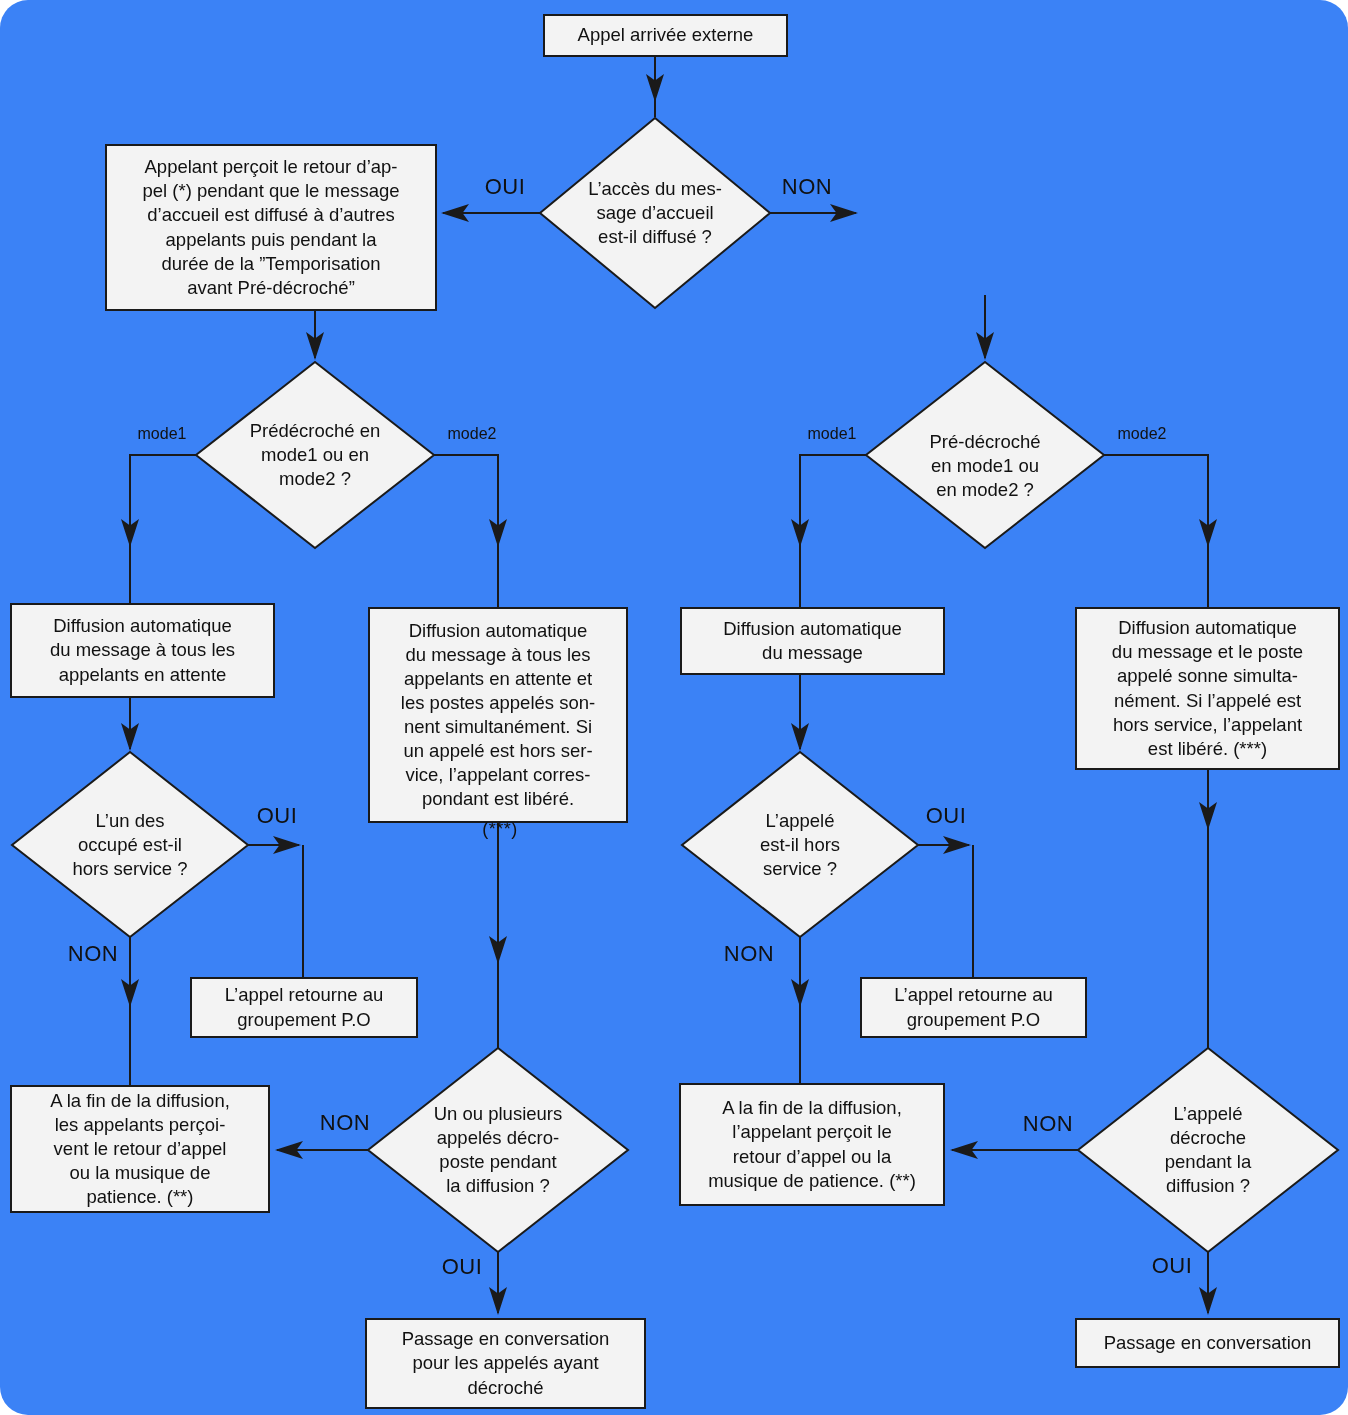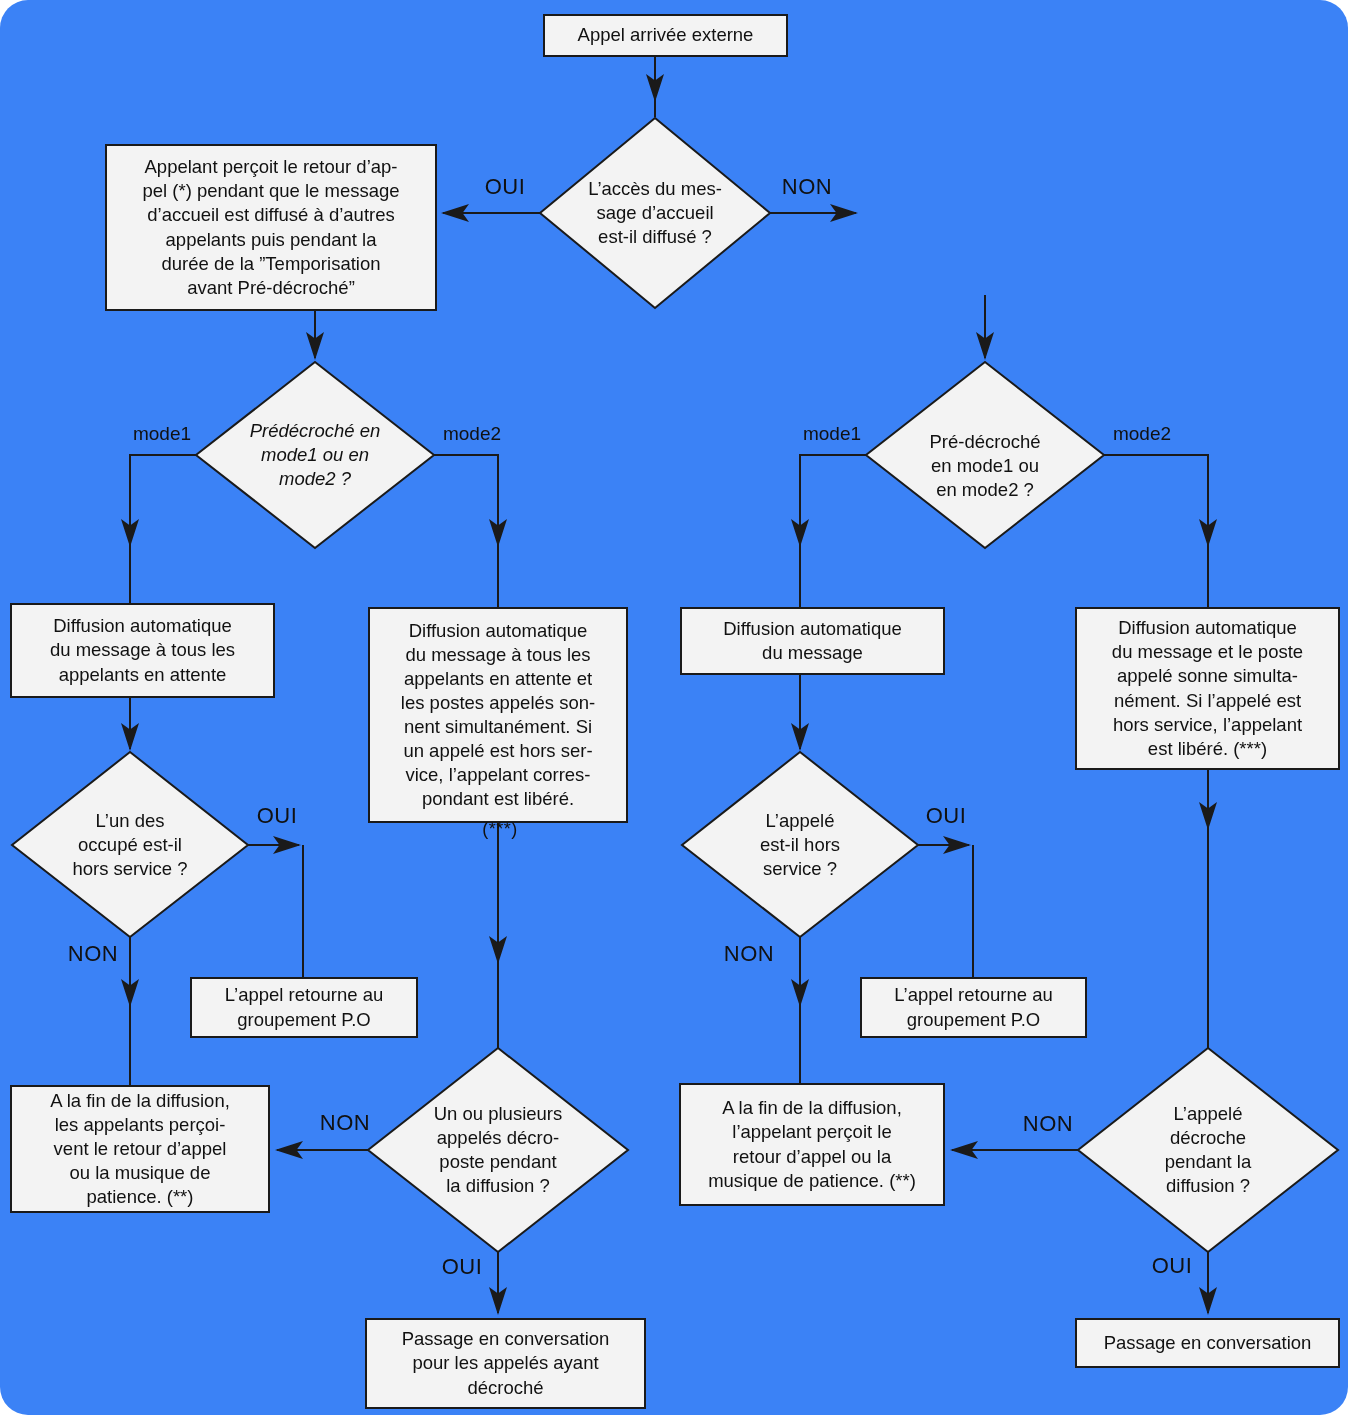--- a/index.html
+++ b/index.html
@@ -15,21 +15,21 @@
     text-align:center;font-size:18.5px;line-height:1.3;white-space:pre-line;
   }
   .dtext{
     position:absolute;transform:translate(-50%,-50%);
     text-align:center;font-size:18.5px;line-height:1.3;white-space:pre-line;
   }
   .elabel{
     position:absolute;transform:translate(-50%,-50%);
     font-size:22px;letter-spacing:.5px;white-space:nowrap;
   }
-  .mlabel{font-size:19px;letter-spacing:0;}
+  .mlabel{font-size:16px;letter-spacing:0;}
   .stars{font-size:18px;}
 </style>
 </head>
 <body>
 
 <div id="stage">
 
   <svg id="wires" viewBox="0 0 1348 1415" xmlns="http://www.w3.org/2000/svg">
     <defs>
       <marker id="ah" viewBox="0 0 28 22" refX="26" refY="11" markerWidth="28" markerHeight="22" markerUnits="userSpaceOnUse" orient="auto">
@@ -137,21 +137,21 @@
 musique de patience. (**)</div>
 
   <div class="box" style="left:365px;top:1318px;width:281px;height:91px;">Passage en conversation
 pour les appelés ayant
 décroché</div>
   <div class="box" style="left:1075px;top:1318px;width:265px;height:50px;">Passage en conversation</div>
 
   <div class="dtext" style="left:655px;top:213px;width:180px;">L’accès du mes-
 sage d’accueil
 est-il diffusé ?</div>
-  <div class="dtext" style="left:315px;top:455px;width:180px;font-style:italic;">Prédécroché en
+  <div class="dtext" style="left:315px;top:455px;width:180px;">Prédécroché en
 mode1 ou en
 mode2 ?</div>
   <div class="dtext" style="left:985px;top:466px;width:180px;">Pré-décroché
 en mode1 ou
 en mode2 ?</div>
   <div class="dtext" style="left:130px;top:845px;width:170px;">L’un des
 occupé est-il
 hors service ?</div>
   <div class="dtext" style="left:800px;top:845px;width:150px;">L’appelé
 est-il hors

